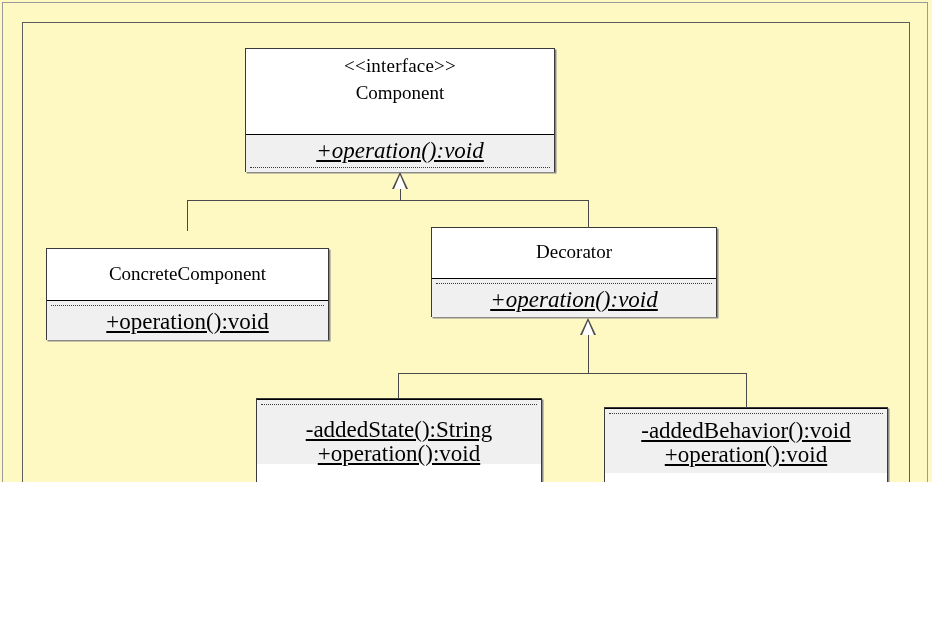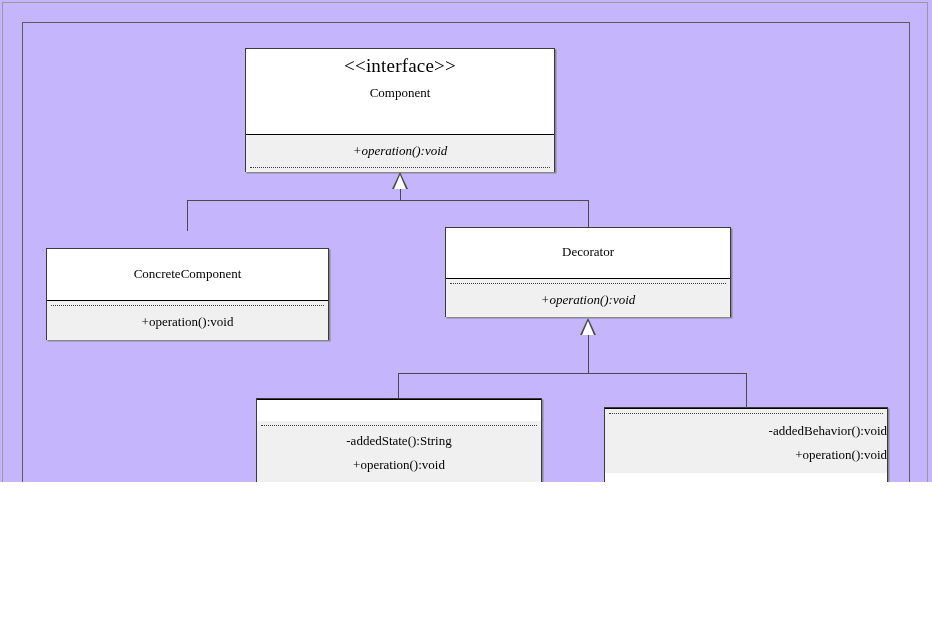--- a/index.html
+++ b/index.html
@@ -4,21 +4,21 @@
 <style>
   html, body {
     margin: 0;
     padding: 0;
     background: #ffffff;
   }
   #canvas {
     position: relative;
     width: 932px;
     height: 482px;
-    background: #c4b5fd;
+    background: #fef9c3;
     font-family: "Liberation Serif", "DejaVu Serif", serif;
     overflow: hidden;
   }
   
   .frame-outer {
     position: absolute;
     left: 2px;
     top: 2px;
     width: 926px;
     height: 619px;
@@ -50,21 +50,21 @@
     padding: 4px 6px 6px 6px;
   }
   .stereotype {
     display: block;
     font-size: 19px;
     line-height: 26px;
     letter-spacing: 0.2px;
   }
   .class-name {
     display: block;
-    font-size: 13px;
+    font-size: 19px;
     line-height: 28px;
   }
   .uml-divider {
     height: 1px;
     background: #000000;
     font-size: 0;
     line-height: 0;
   }
   .uml-members {
     box-sizing: border-box;
@@ -72,24 +72,25 @@
     text-align: center;
     position: relative;
   }
   .dotline {
     height: 0;
     border-top: 1px dotted #3c3c3c;
     margin: 0 4px;
   }
   .member {
     display: block;
-    font-size: 13px;
+    font-size: 23px;
     line-height: 24px;
     color: #000000;
     white-space: nowrap;
+    text-decoration: underline;
   }
   .member.abstract {
     font-style: italic;
   }
   
   .conn-v, .conn-h {
     position: absolute;
     background: #4a4a4a;
   }
   .conn-v { width: 1px; }
@@ -144,43 +145,43 @@
     <div class="uml-header" style="height:51px; padding-top:11px;">
       <span class="class-name">ConcreteComponent</span>
     </div>
     <div class="uml-divider"></div>
     <div class="uml-members" style="height:39px; padding-top:9px;">
       <div class="dotline" style="position:absolute; left:0; right:0; top:4px;"></div>
       <span class="member">+operation():void</span>
     </div>
   </div>
 
-  <div class="uml-class" style="left:445px; top:227px; width:286px; height:90px;">
+  <div class="uml-class" style="left:431px; top:227px; width:286px; height:90px;">
     <div class="uml-header" style="height:50px; padding-top:10px;">
       <span class="class-name">Decorator</span>
     </div>
     <div class="uml-divider"></div>
     <div class="uml-members" style="height:38px; padding-top:9px;">
       <div class="dotline" style="position:absolute; left:0; right:0; top:4px;"></div>
       <span class="member abstract">+operation():void</span>
     </div>
   </div>
 
   <div class="uml-class" style="left:256px; top:398px; width:286px; height:123px;">
     <div class="uml-divider"></div>
-    <div class="uml-members" style="height:64px; padding-top:8px;margin-top:21px;">
+    <div class="uml-members" style="height:64px; padding-top:18px;">
       <div class="dotline" style="position:absolute; left:0; right:0; top:4px;"></div>
       <span class="member">-addedState():String</span>
       <span class="member">+operation():void</span>
     </div>
   </div>
 
   <div class="uml-class" style="left:604px; top:407px; width:284px; height:121px;">
     <div class="uml-divider"></div>
-    <div class="uml-members" style="height:64px; padding-top:10px;text-align:right;">
+    <div class="uml-members" style="height:64px; padding-top:10px;">
       <div class="dotline" style="position:absolute; left:0; right:0; top:4px;"></div>
       <span class="member">-addedBehavior():void</span>
       <span class="member">+operation():void</span>
     </div>
   </div>
 
   <div class="arrowhead" style="left:400px; top:172px;">
     <span class="tri-outer"></span>
     <span class="tri-inner"></span>
   </div>

